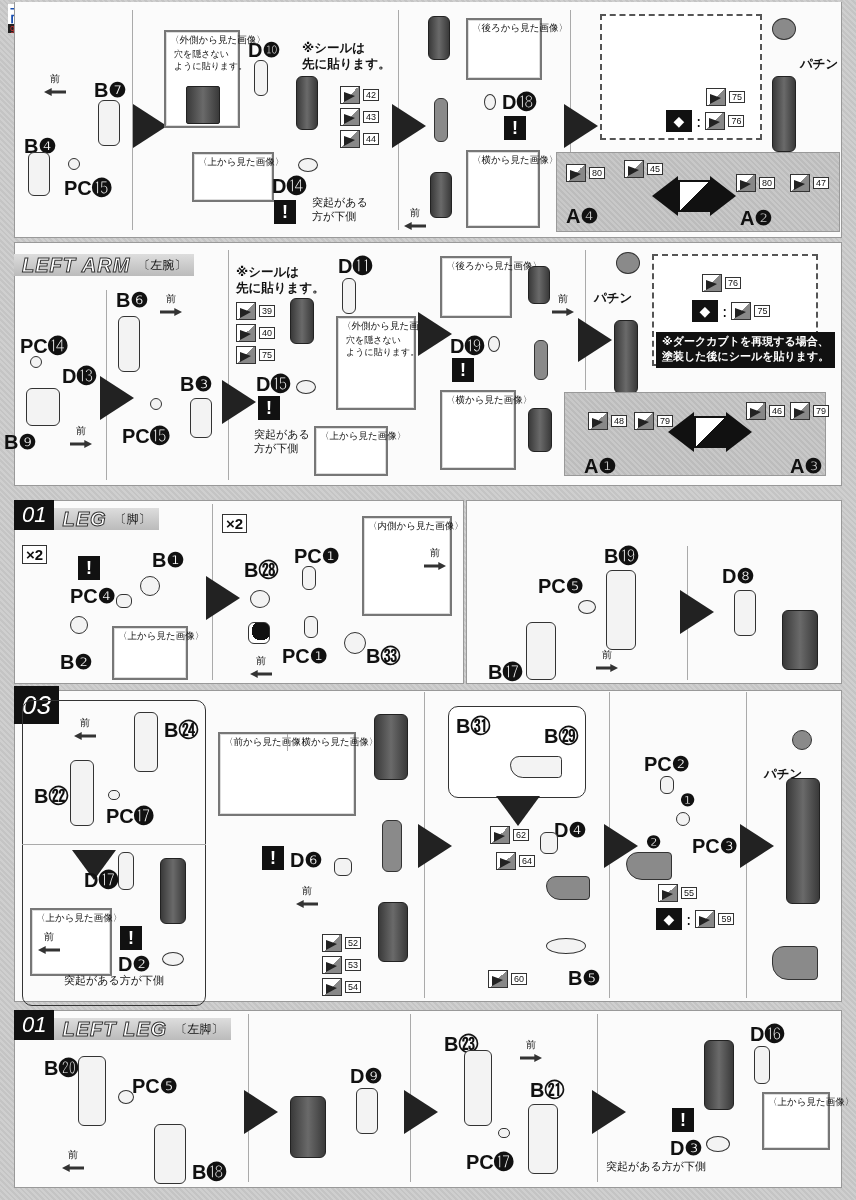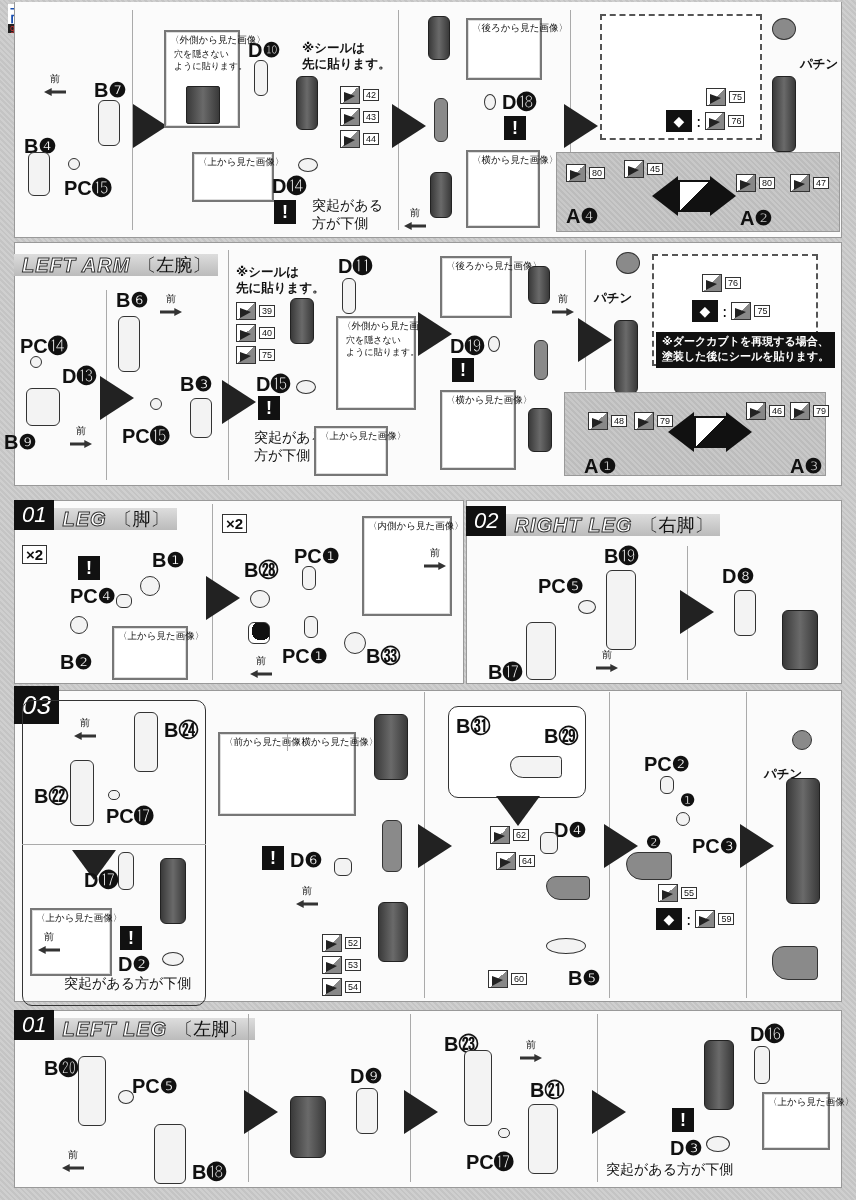--- a/index.html
+++ b/index.html
@@ -3,21 +3,21 @@
 <meta charset="utf-8">
 <style>
 *{box-sizing:border-box;margin:0;padding:0}
 body{width:856px;height:1200px;background:#c9c9c9;font-family:"DejaVu Sans",sans-serif;color:#111;position:relative;overflow:hidden}
 .page{position:absolute;left:0;top:0;width:856px;height:1200px;background:repeating-linear-gradient(45deg,#cfcfcf 0 2px,#c4c4c4 2px 4px)}
 .panel{position:absolute;background:#fbfbfb;border:1px solid #999}
 .div-v{position:absolute;width:1px;background:#aaa}
 .div-h{position:absolute;height:1px;background:#aaa}
 .lbl{position:absolute;font-family:"Liberation Sans",sans-serif;font-weight:bold;font-size:20px;line-height:1;white-space:nowrap}
 .lbl.sm{font-size:17px}
-.jp{position:absolute;font-size:14px;line-height:1.3;white-space:nowrap}
+.jp{position:absolute;font-size:11px;line-height:1.3;white-space:nowrap}
 .jp.b{font-size:12.5px;font-weight:bold}
 .note-box{position:absolute;border:2px solid #777;background:#fff;box-shadow:inset 0 0 0 1px #ddd}
 .note-box .cap{font-size:9.5px;padding:2px 4px;white-space:nowrap}
 .dash-box{position:absolute;border:2px dashed #555;background:#fff}
 .black-note{position:absolute;background:#111;color:#fff;font-size:12px;font-weight:bold;padding:3px 6px;line-height:1.35;white-space:pre}
 .seal{position:absolute;display:flex;align-items:center;gap:3px}
 .seal .ic{width:20px;height:18px;border:1px solid #333;background:linear-gradient(135deg,#fff 50%,#888 50%);position:relative}
 .seal .ic:after{content:"";position:absolute;left:3px;top:5px;border-left:11px solid #222;border-top:4px solid transparent;border-bottom:6px solid transparent}
 .seal .num{font-size:9px;border:1px solid #333;padding:0 2px;background:#fff;font-family:"Liberation Sans",sans-serif}
 .excl{position:absolute;width:22px;height:24px;background:#111;color:#fff;font-weight:bold;font-size:18px;text-align:center;line-height:24px;font-family:"Liberation Sans",sans-serif}
@@ -27,21 +27,21 @@
 .front .ar{display:block;width:22px;height:8px;background:#333;margin-top:2px;clip-path:polygon(0 50%,35% 0,35% 30%,100% 30%,100% 70%,35% 70%,35% 100%)}
 .front.r .ar{clip-path:polygon(100% 50%,65% 0,65% 30%,0 30%,0 70%,65% 70%,65% 100%)}
 .part{position:absolute;border:1.5px solid #333;background:#f3f3f3;border-radius:6px}
 .part.dark{background:linear-gradient(90deg,#3a3a3a,#6a6a6a 50%,#3a3a3a);border-color:#222}
 .part.grey{background:#8a8a8a}
 .part.round{border-radius:50%}
 .sec-head{position:absolute;height:30px;display:flex;align-items:center}
 .sec-head .no{background:#111;color:#fff;font-style:italic;font-size:22px;font-family:"Liberation Sans",sans-serif;padding:0 8px;height:30px;line-height:30px}
 .sec-head .ttl{background:linear-gradient(#ddd,#bbb);height:22px;margin-top:8px;display:flex;align-items:center;padding:0 8px;gap:8px}
 .sec-head .en{font-style:italic;font-weight:900;font-size:20px;color:#fff;-webkit-text-stroke:1px #333;font-family:"Liberation Sans",sans-serif;letter-spacing:1px}
-.sec-head .ja{font-size:18px}
+.sec-head .ja{font-size:12px}
 .x2{position:absolute;border:1.5px solid #333;background:#fff;font-weight:bold;font-size:15px;padding:0 3px;font-family:"Liberation Sans",sans-serif}
 .grey-band{position:absolute;background:repeating-linear-gradient(45deg,#c8c8c8 0 2px,#bcbcbc 2px 4px);border:1px solid #999}
 .swap{position:absolute;display:flex;align-items:center}
 .swap .l,.swap .r{width:0;height:0;border-top:20px solid transparent;border-bottom:20px solid transparent}
 .swap .l{border-right:26px solid #111}
 .swap .r{border-left:26px solid #111}
 .swap .mid{width:32px;height:32px;border:2px solid #111;background:linear-gradient(135deg,#fff 50%,#111 50%)}
 .lr-icon{position:absolute;display:flex;align-items:center;gap:4px}
 .lr-icon .b{width:26px;height:22px;background:#111;color:#fff;text-align:center;font-size:14px;line-height:22px}
 .logo{position:absolute;left:8px;top:4px;display:flex;align-items:center;gap:6px}
@@ -312,27 +312,20 @@
   <div class="lbl" style="left:282px;top:646px">PC❶</div>
   <div class="part round" style="left:344px;top:632px;width:22px;height:22px"></div>
   <div class="lbl" style="left:366px;top:646px">B㉝</div>
   <div class="front" style="left:250px;top:654px"><span>前</span><span class="ar"></span></div>
   <div class="note-box" style="left:362px;top:516px;width:90px;height:100px">
       <div class="cap">〈内側から見た画像〉</div>
     </div>
   <div class="front r" style="left:424px;top:546px"><span>前</span><span class="ar"></span></div>
 
   <div class="panel" style="left:466px;top:500px;width:376px;height:184px"></div>
-  <div class="sec-head" style="left:466px;top:506px">
-    <span class="no">02</span>
-    <div class="ttl">
-        <span class="en">RIGHT LEG</span>
-        <span class="ja">〔右脚〕</span>
-      </div>
-  </div>
   <div class="div-v" style="left:687px;top:546px;height:134px"></div>
   <div class="lbl" style="left:604px;top:546px">B⓳</div>
   <div class="part" style="left:606px;top:570px;width:30px;height:80px"></div>
   <div class="lbl" style="left:538px;top:576px">PC❺</div>
   <div class="part round" style="left:578px;top:600px;width:18px;height:14px"></div>
   <div class="part" style="left:526px;top:622px;width:30px;height:58px"></div>
   <div class="lbl" style="left:488px;top:662px">B⓱</div>
   <div class="front r" style="left:596px;top:648px"><span>前</span><span class="ar"></span></div>
   <div class="arrow-next" style="left:680px;top:590px"></div>
   <div class="lbl" style="left:722px;top:566px">D❽</div>

